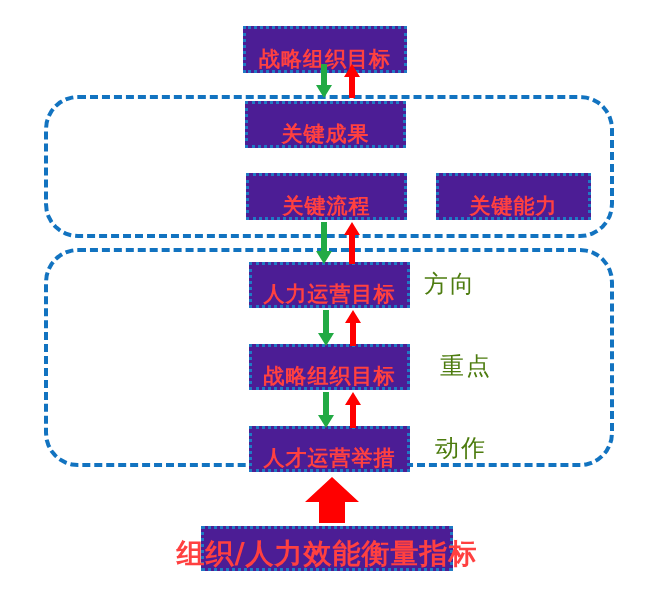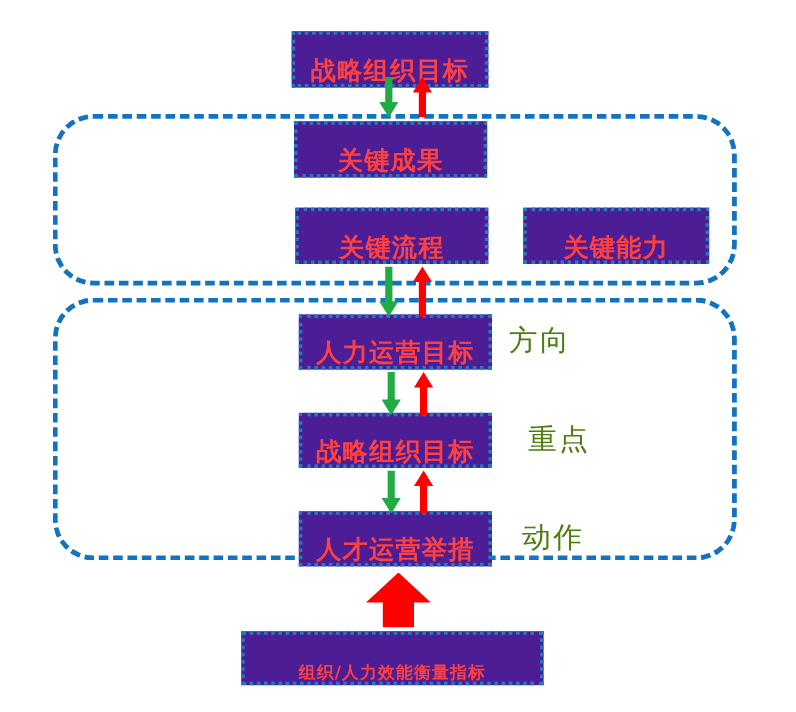--- a/index.html
+++ b/index.html
@@ -25,21 +25,21 @@
     align-items:flex-end;
     justify-content:center;
     color:#ff4040;
     font-size:21px;
     letter-spacing:1px;
     line-height:1;
     white-space:nowrap;
     z-index:5;
     font-weight:bold;
   }
-  .node.wide{ font-size:14px; }
+  .node.wide{ font-size:28px; }
 
   
   .container{
     position:absolute;
     box-sizing:border-box;
     border:4px dashed #1273c0;
     border-radius:34px;
     background:transparent;
     z-index:2;
   }

